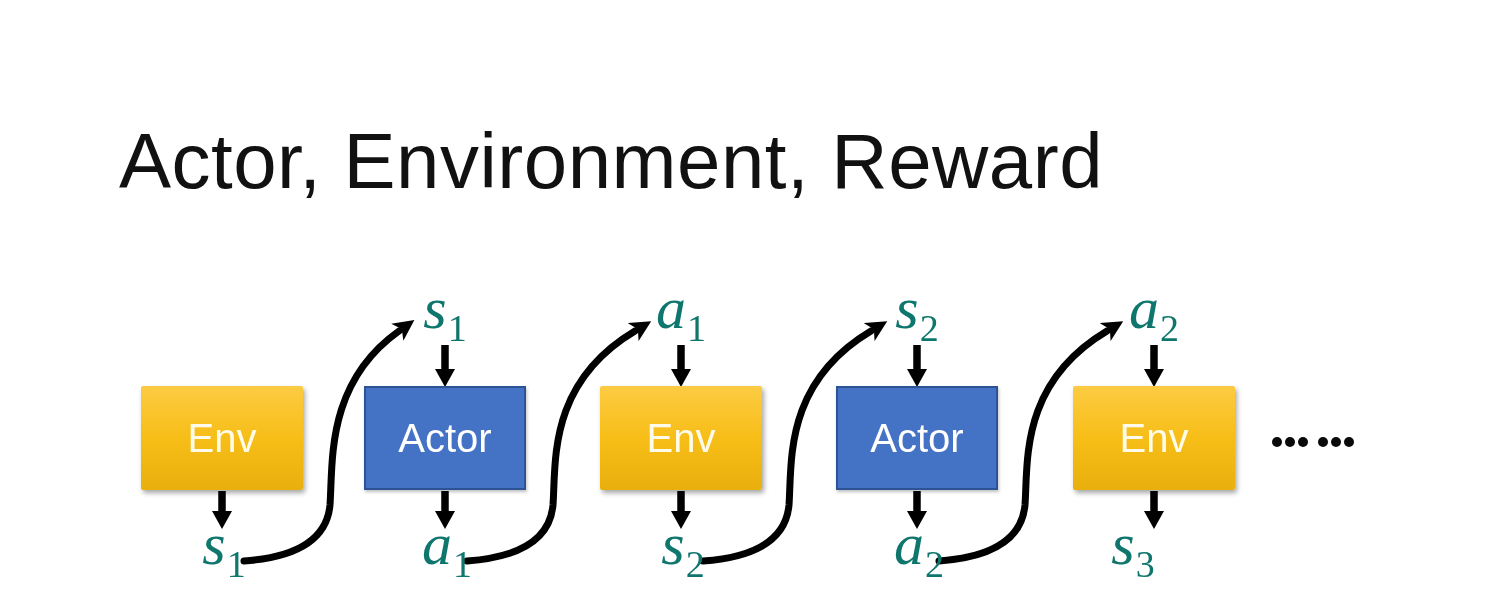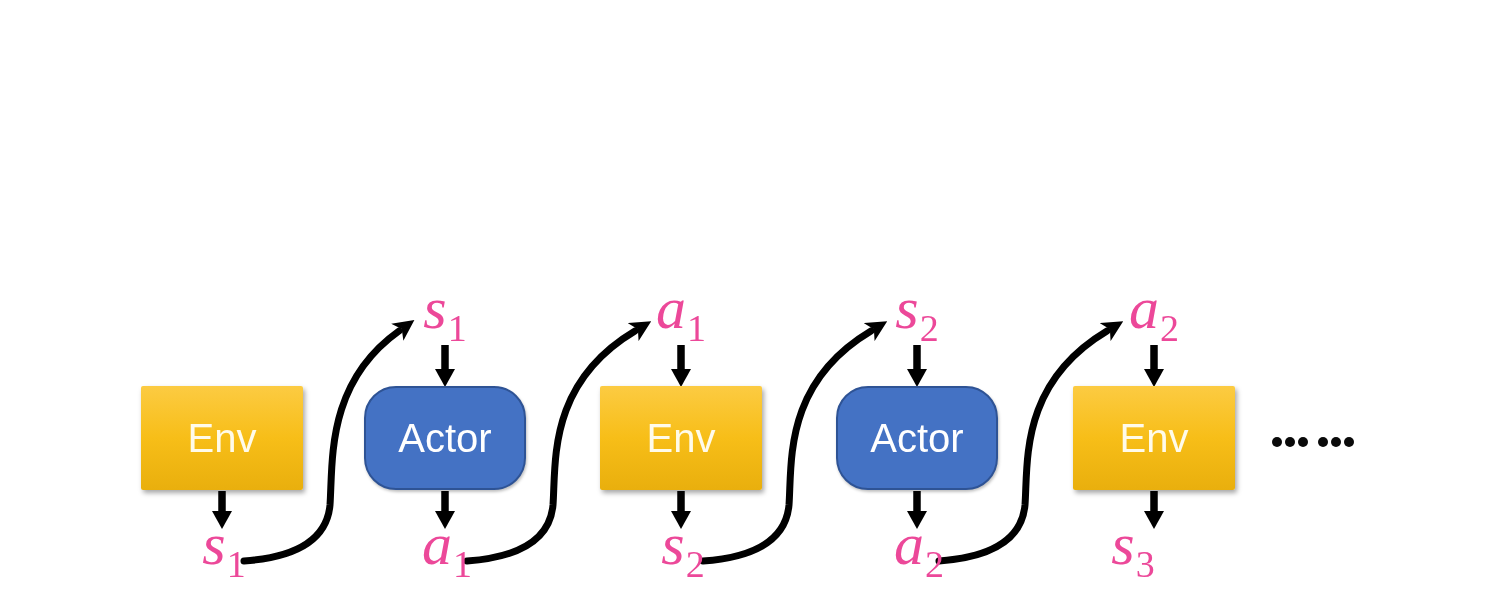--- a/index.html
+++ b/index.html
@@ -21,40 +21,39 @@
     white-space:nowrap;
   }
   .box{
     position:absolute;
     top:386px;
     width:162px;height:104px;
     display:flex;align-items:center;justify-content:center;
     font-size:40px;
     line-height:1;
     box-sizing:border-box;
-    border-radius:32px;
   }
   .box.env{
     background:linear-gradient(180deg,#FCCB42 0%,#F7BE18 50%,#E9AF0D 100%);
     color:#FFFBEA;
     border-radius:2px;
     box-shadow:2px 3px 5px rgba(0,0,0,0.35);
   }
   .box.actor{
     background:#4472C4;
     border:2.5px solid #2E5395;
     color:#FFFFFF;
     box-shadow:1px 2px 3px rgba(0,0,0,0.25);
   }
   .mlabel{
     position:absolute;
     transform:translateX(-50%);
     white-space:nowrap;
     font-family:"Liberation Serif", serif;
-    color:#ec4899;
+    color:#0f766e;
     line-height:1;
   }
   .mlabel .base{font-style:italic;font-size:60px;}
   .mlabel .sub{font-style:normal;font-size:38px;position:relative;top:13px;margin-left:1px;}
   .arrow-layer{position:absolute;left:0;top:0;overflow:visible;}
   .arrow-layer .shaft{stroke:#000000;fill:none;}
   .arrow-layer .curve{stroke:#000000;fill:none;stroke-linecap:round;}
   .arrow-layer .head{fill:#000000;stroke:none;}
   .dots{
     position:absolute;left:1272px;top:437px;
@@ -64,20 +63,21 @@
     width:10px;height:10px;border-radius:50%;
     background:#0a0a0a;margin-right:3px;
   }
   .dots .dot.group-gap{margin-left:7px;}
 </style>
 </head>
 <body>
 
 <div class="stage">
 
+  <div class="slide-title">Actor, Environment, Reward</div>
 
   <svg class="arrow-layer" width="1500" height="608" viewBox="0 0 1500 608">
     <defs>
       <marker id="ah" viewBox="0 0 10 10" refX="1" refY="5" markerWidth="3" markerHeight="3" orient="auto">
         <path class="head" d="M0 0 L10 5 L0 10 L2.6 5 Z"></path>
       </marker>
     </defs>
 
     <path class="curve" stroke-width="7" marker-end="url(#ah)" d="M 244 561 C 300 557 327 538 330 505 C 333 461 326 383 399 331"></path>
     <path class="curve" stroke-width="7" marker-end="url(#ah)" d="M 467 561 C 523 557 550 538 553 505 C 556 461 548 383 635 331"></path>

